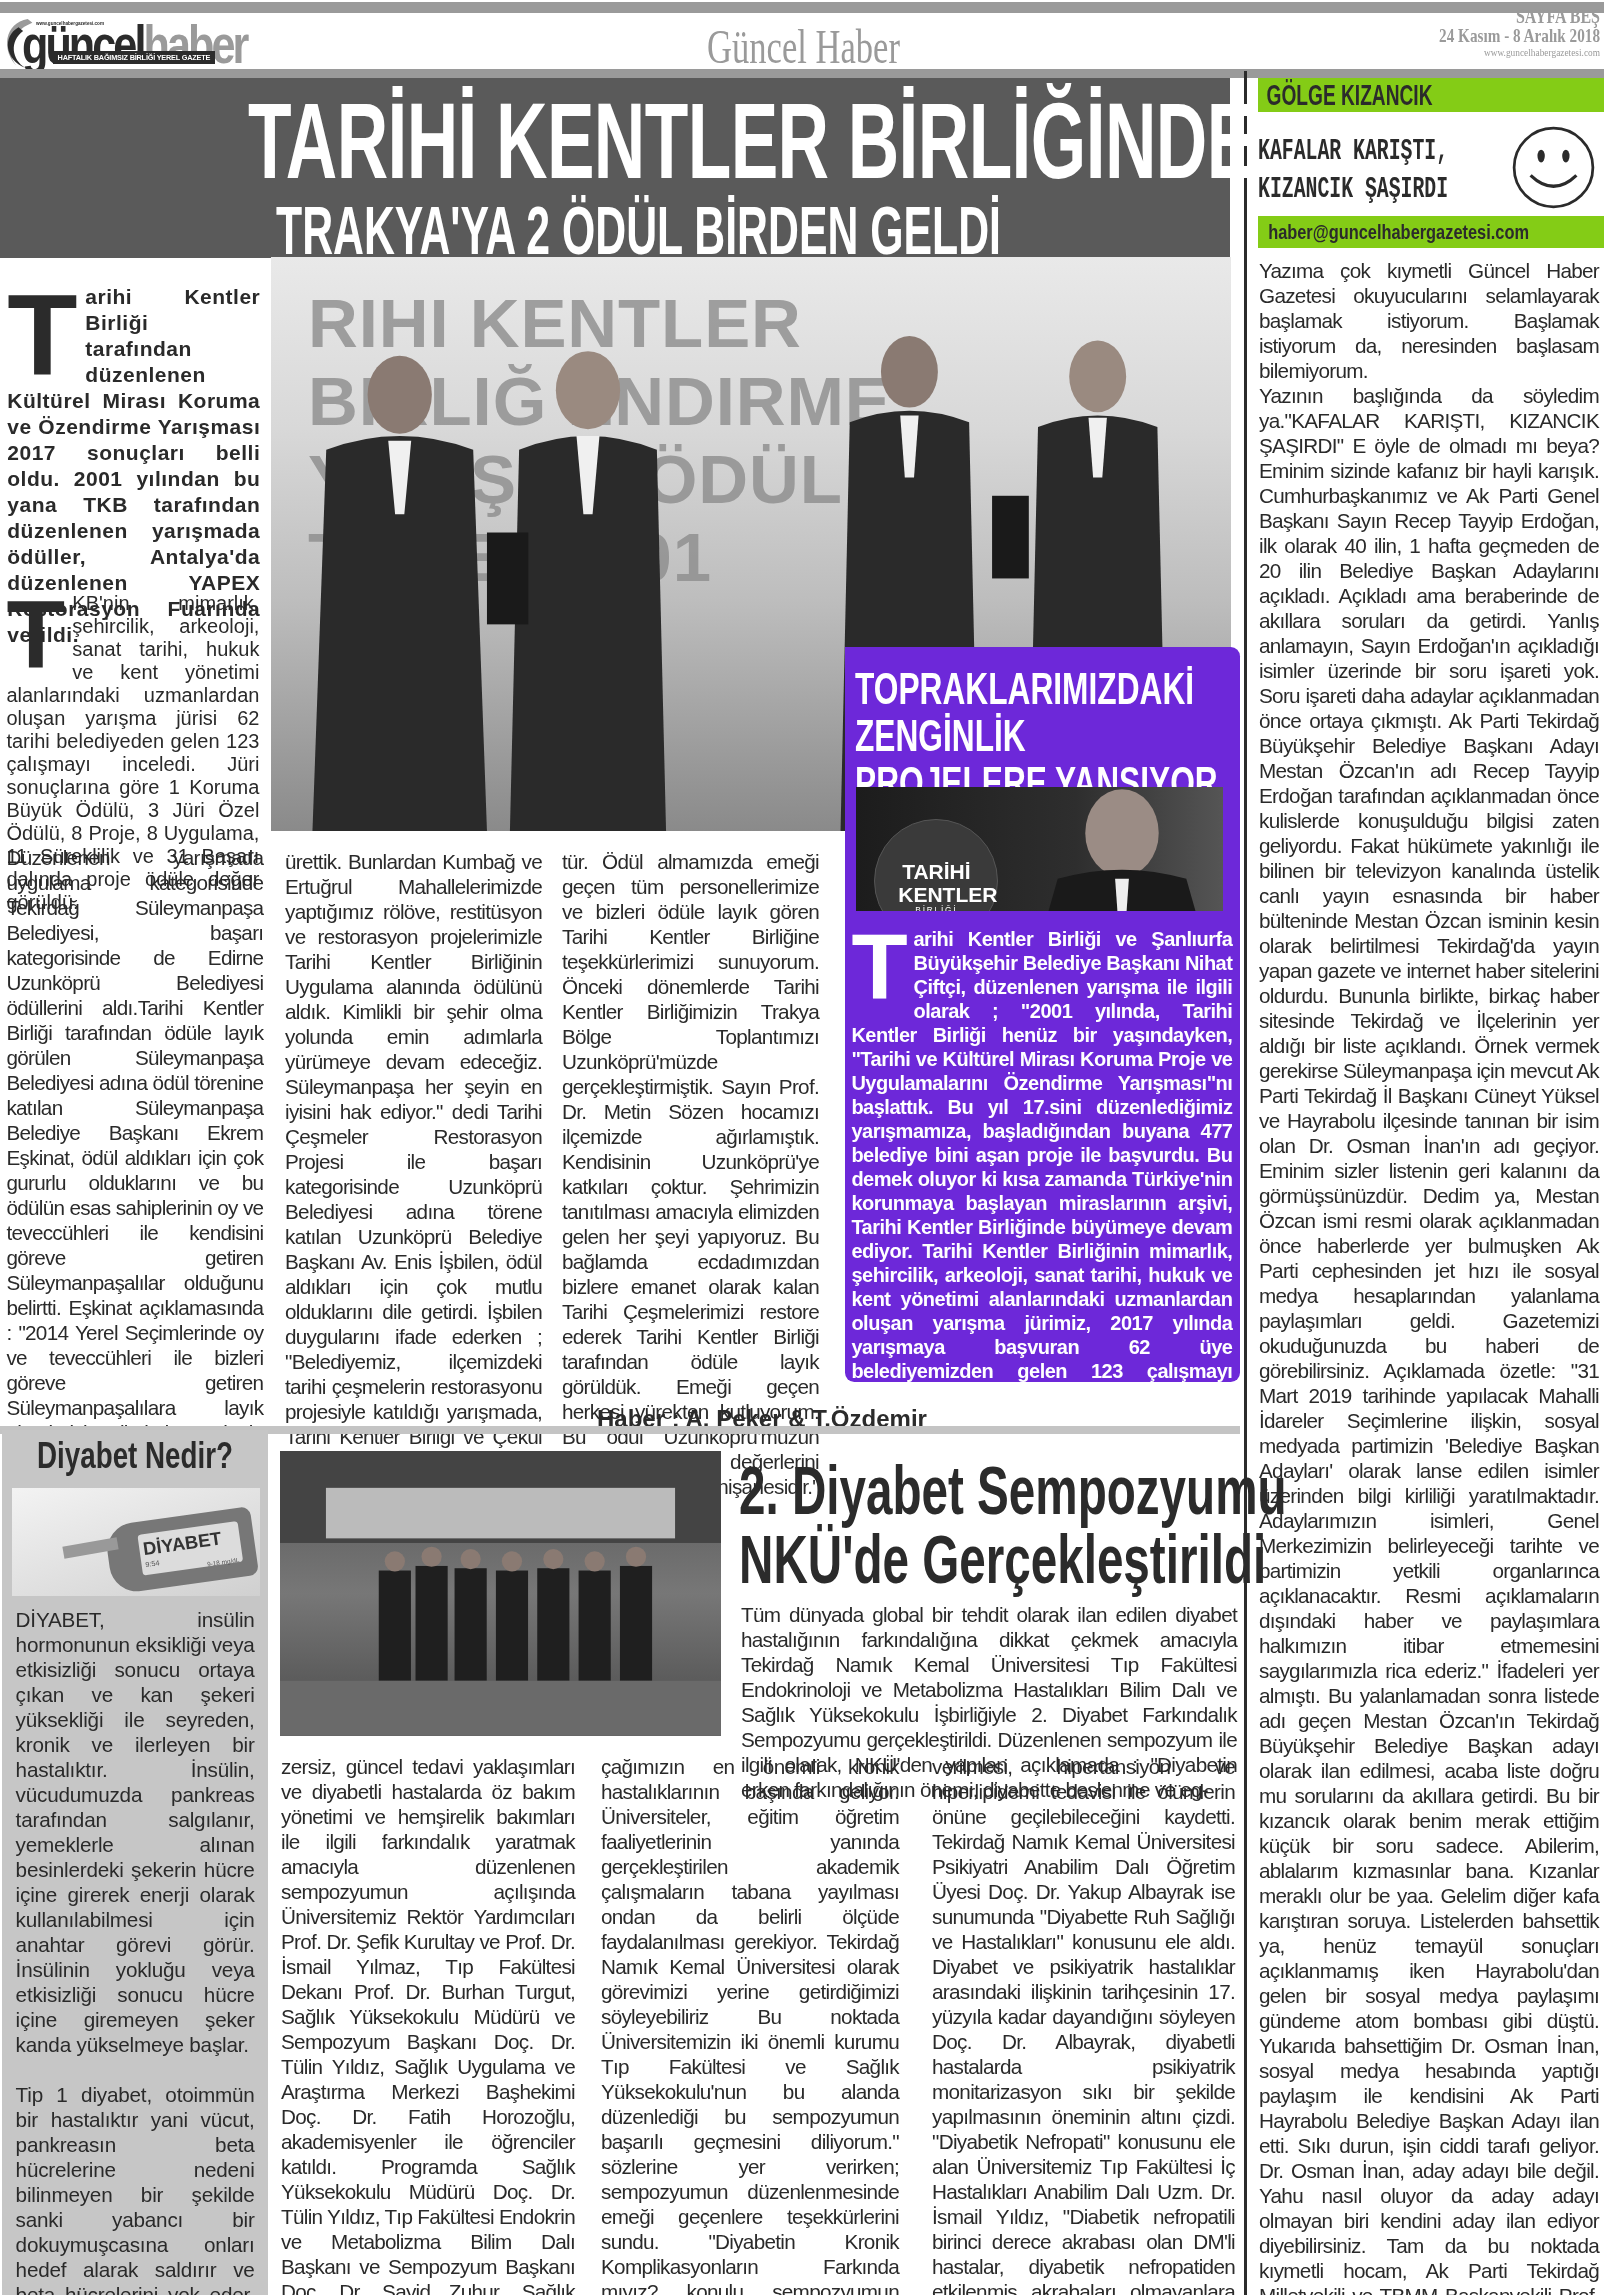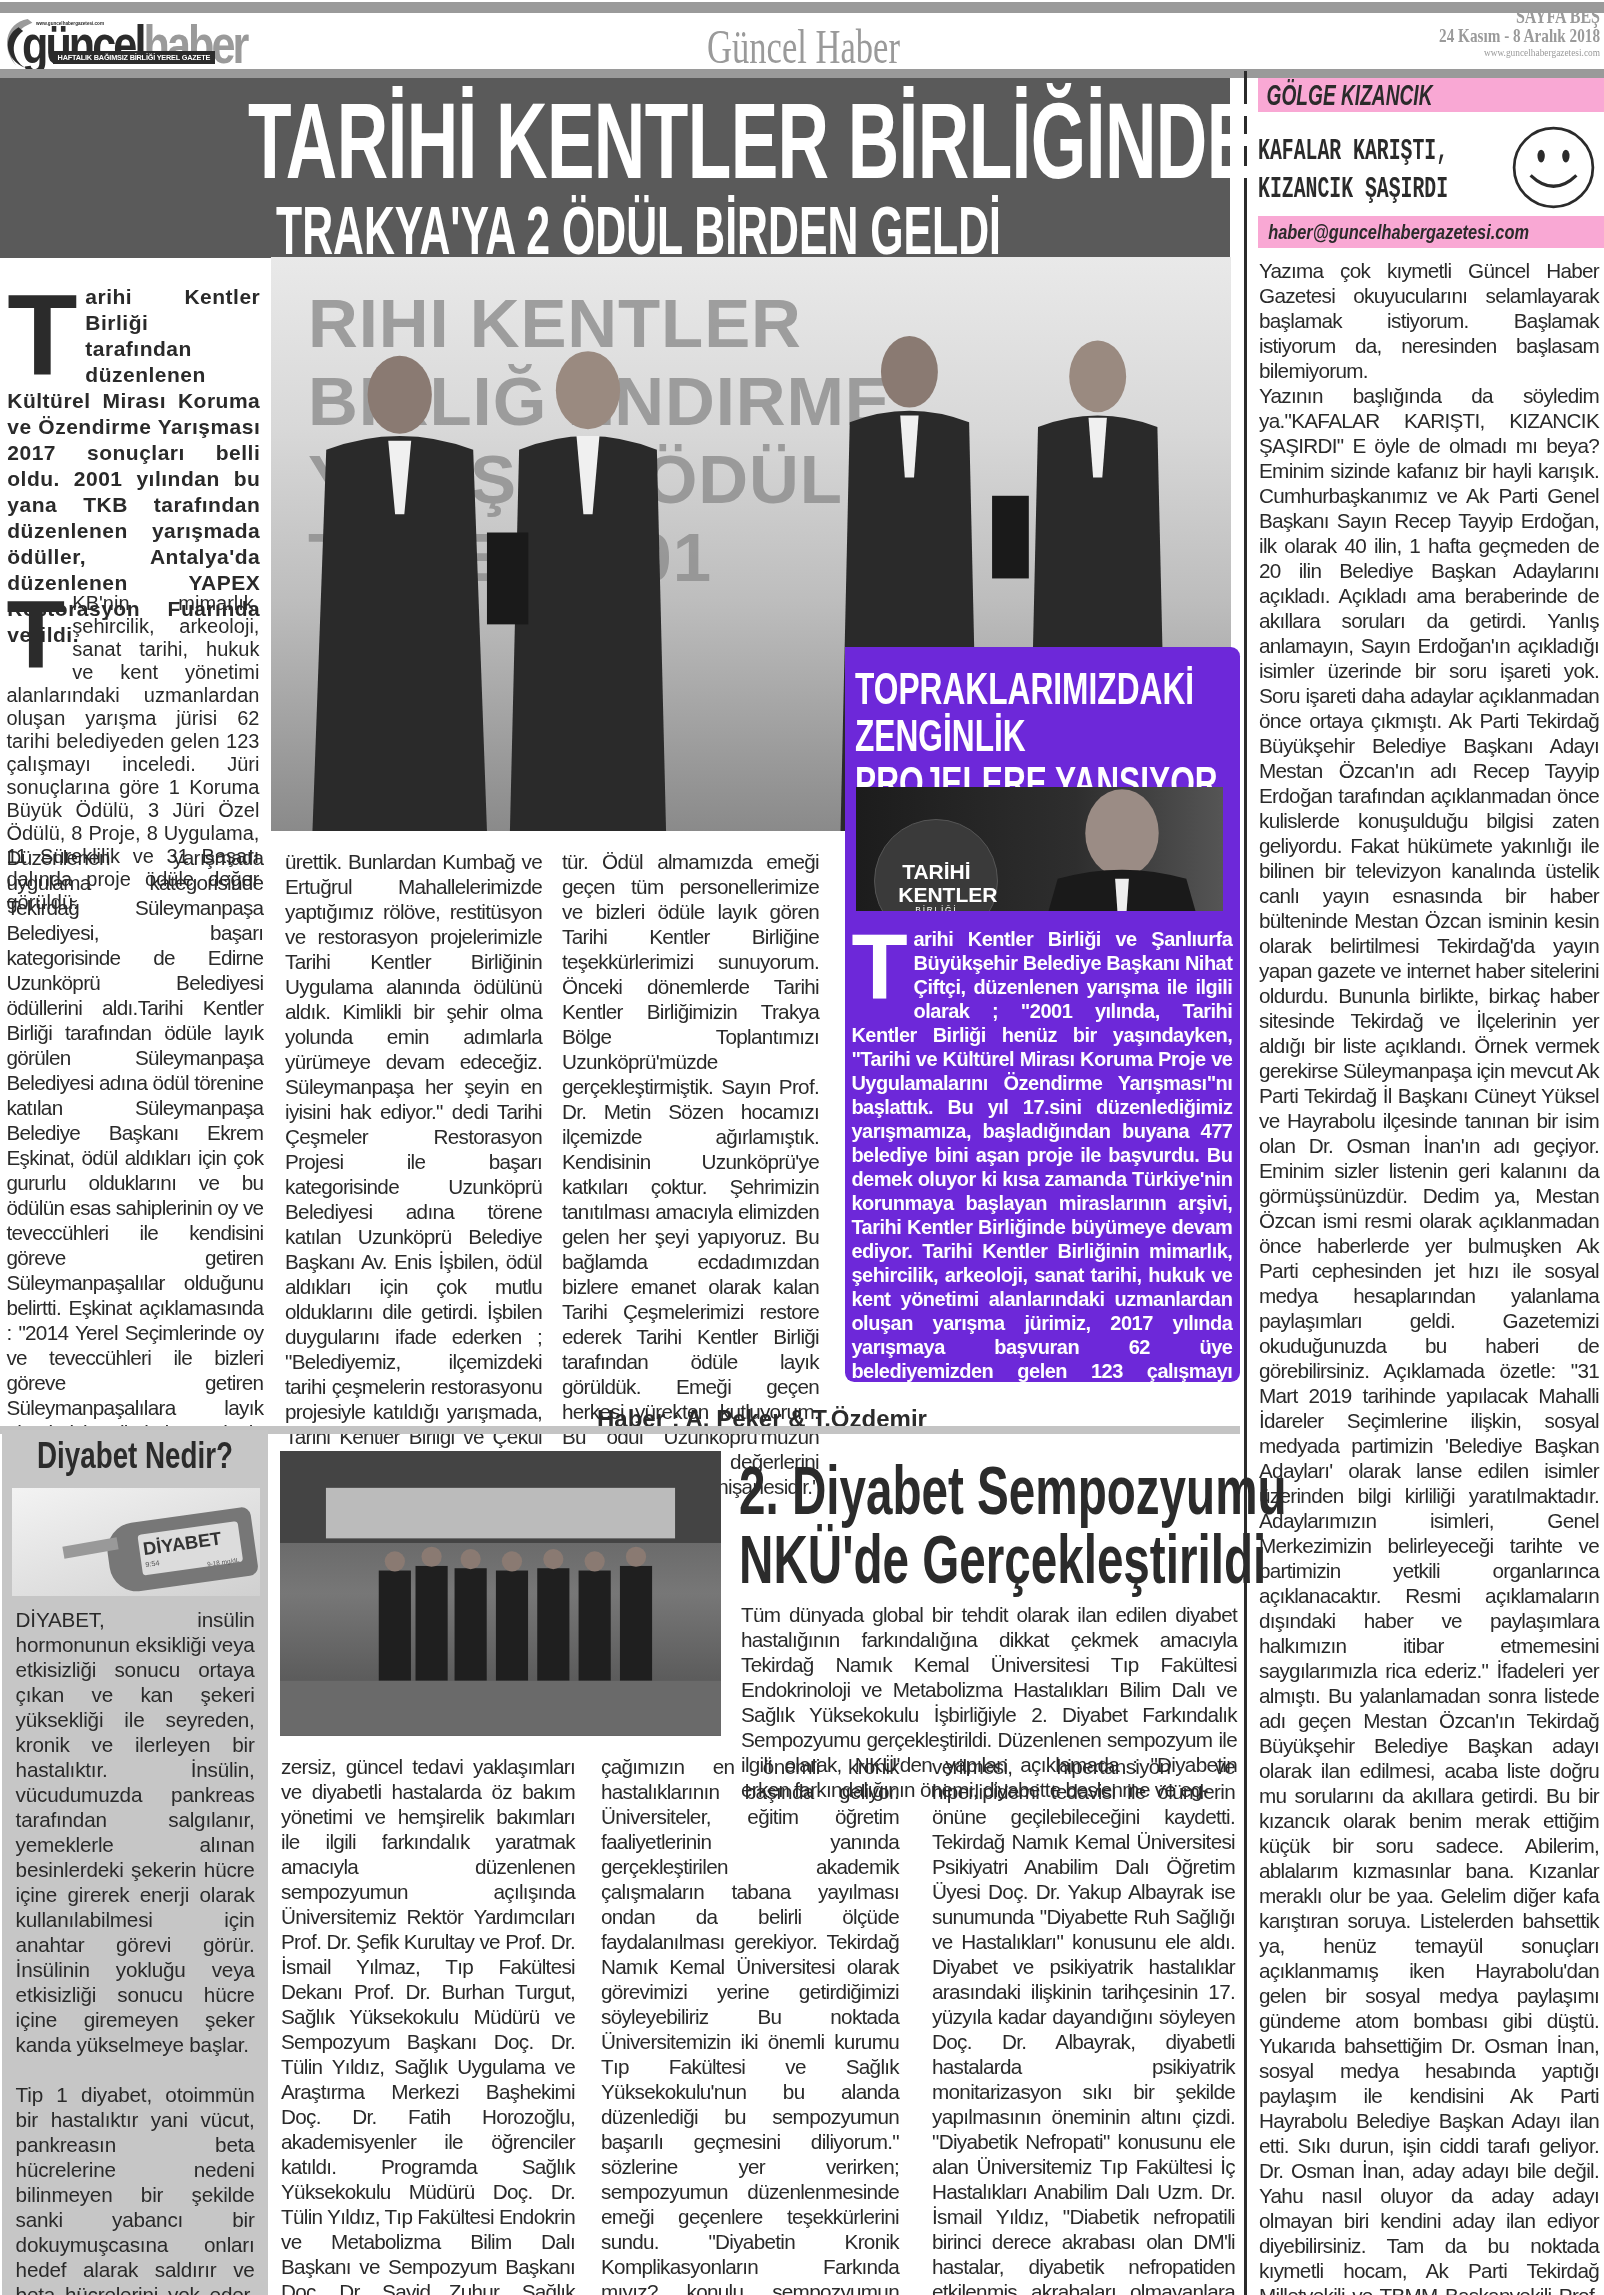--- a/index.html
+++ b/index.html
@@ -19,21 +19,21 @@
   .h1 { font-weight:700; font-size:108px; line-height:1; transform:scaleX(0.66); transform-origin:center; white-space:nowrap; letter-spacing:-0.9px;}
   .h2 { font-weight:700; font-size:69px; line-height:1; transform:scaleX(0.62); transform-origin:center; white-space:nowrap; }
   .body { font-size:20.7px; line-height:25px; text-align:justify; hyphens:manual; }
   .body p { margin:0; }
   .body.tight { letter-spacing:-0.7px; }
   .lead { font-weight:700; font-size:21px; line-height:26px; text-align:justify; letter-spacing:0.5px;}
   .dropcap { float:left; font-weight:700; font-size:115px; line-height:92px; margin:3.7px 7.3px -4.6px 0; color:#2b2b2b; font-family:"Liberation Sans", sans-serif; }
   .photo { background:#3a3a3a; overflow:hidden; }
   .vline { background:#2b2b2b; }
   
-  .side-box { background:#f9a8d4; color:#2b2b2b; font-weight:700;font-style:italic; }
+  .side-box { background:#84cc16; color:#2b2b2b; font-weight:700; }
   
   .darkbox { background:#6d28d9; color:#fff; border-radius:0 9.2px 9.2px 9.2px; }
   .darkbox .body { color:#fff; font-weight:700; font-size:20px; line-height:24px; letter-spacing:-0.5px; }
   .topra { font-weight:700; font-size:44px; line-height:47px; white-space:nowrap; transform:scaleX(0.72); transform-origin:left; }
   
   .graybox { background:#c6c6c6; }
   .sempo-h { font-weight:700; font-size:68px; line-height:69px; white-space:nowrap; transform:scaleX(0.7); transform-origin:left; color:#2b2b2b; }
   .byline { font-weight:700; font-size:24px; text-align:right; color:#2b2b2b; white-space:nowrap; }
   svg { display:block; }
 </style>

